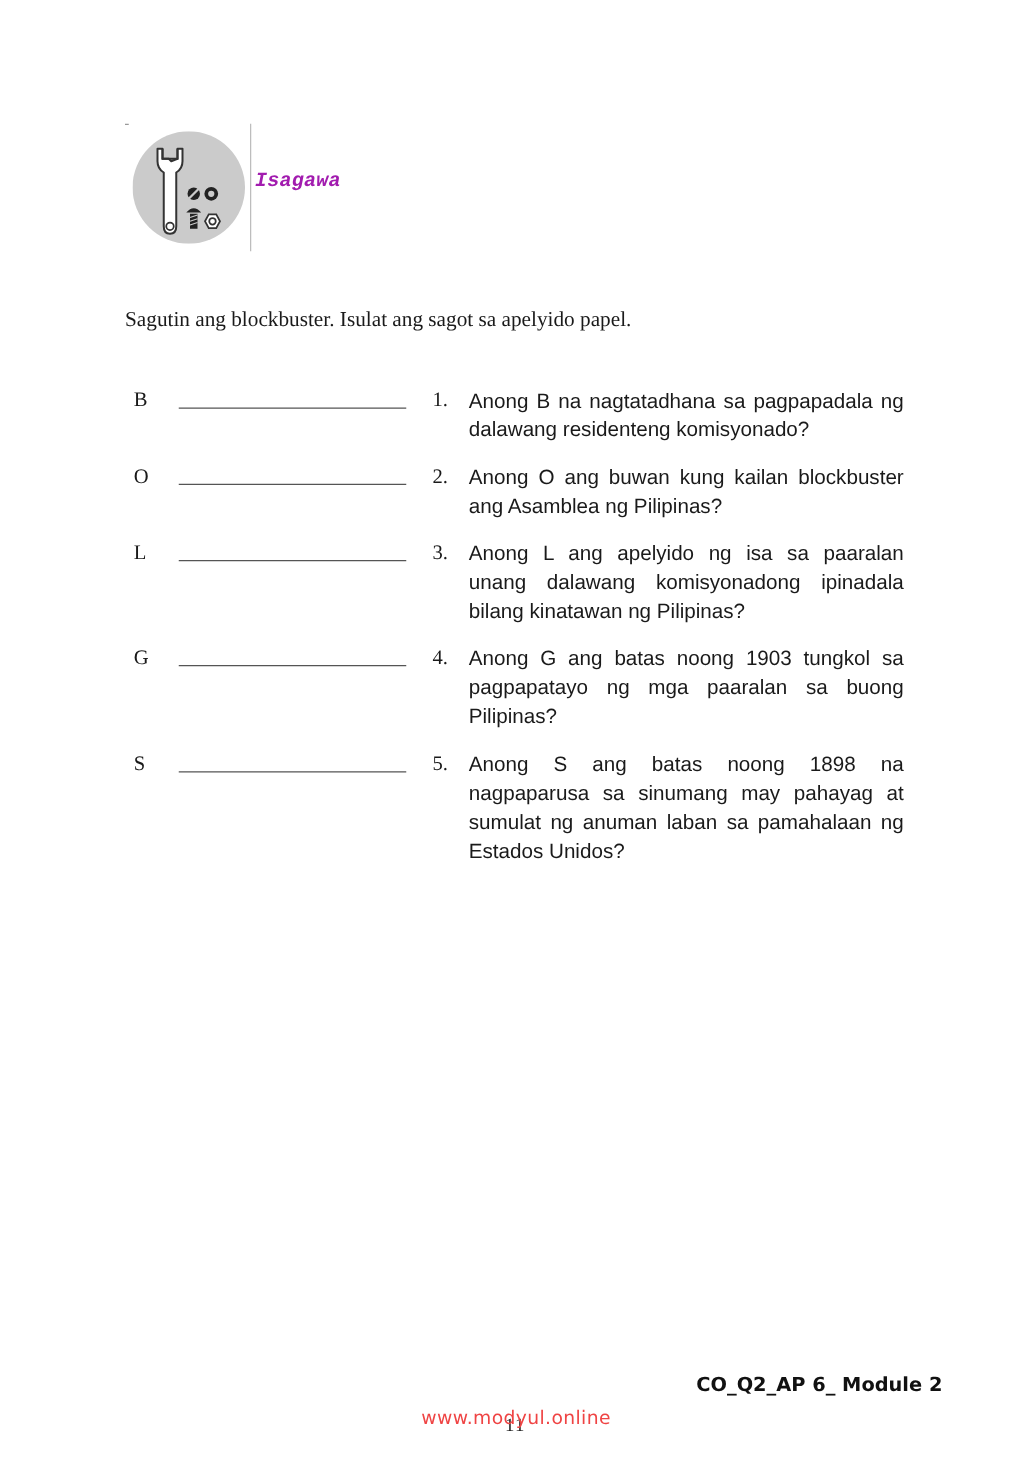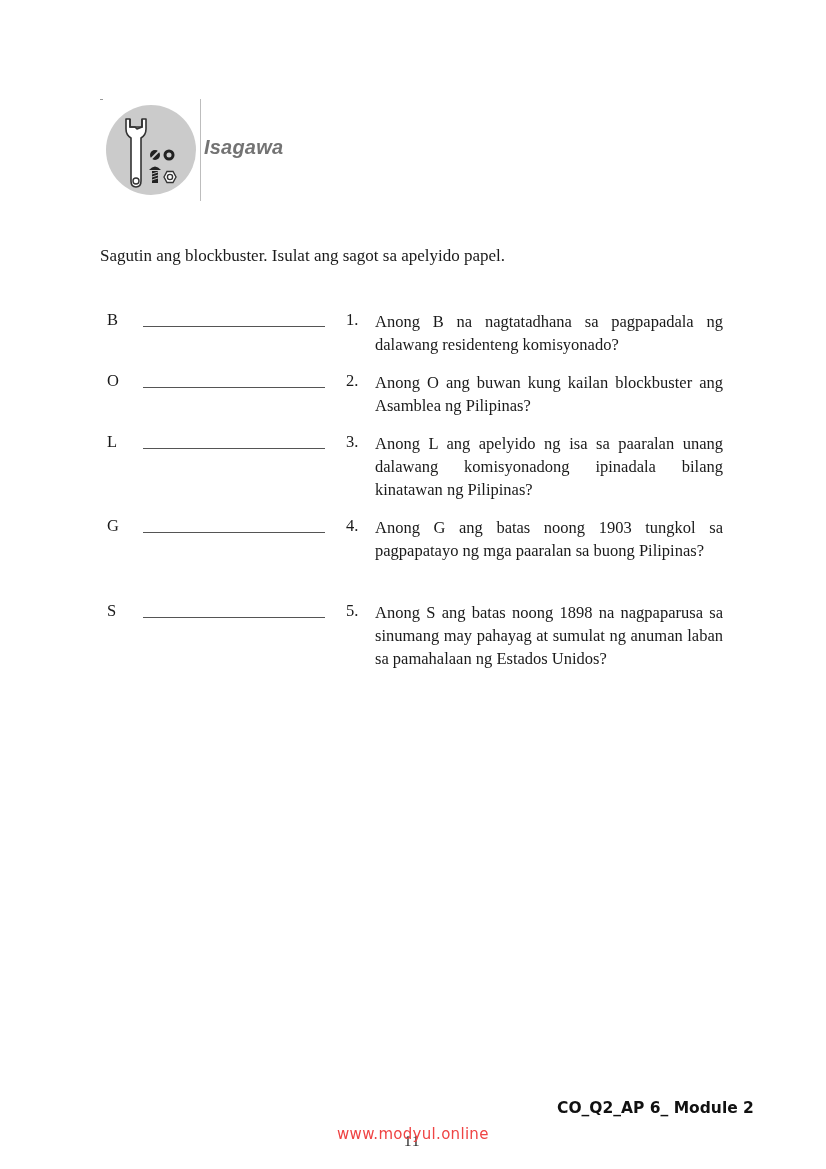--- a/index.html
+++ b/index.html
@@ -35,25 +35,25 @@
       position: absolute;
       left: 106px;
       top: 105px;
       width: 90px;
       height: 90px;
     }
     .section-title {
       position: absolute;
       left: 204px;
       top: 136px;
-      font-family: Liberation Sans, sans-serif;
+      font-family: Liberation Mono, monospace;
       font-weight: bold;
       font-style: italic;
-      font-size: 20px;
-      color: #737373;
+      font-size: 16px;
+      color: #a21caf;
       letter-spacing: 0.2px;
     }
     .instructions {
       position: absolute;
       left: 100px;
       top: 246px;
       font-family: "Liberation Serif", "DejaVu Serif", serif;
       font-size: 17px;
       color: #1a1a1a;
     }
@@ -82,21 +82,21 @@
       left: 246px;
       top: 0;
       font-family: "Liberation Serif", "DejaVu Serif", serif;
       font-size: 16.5px;
     }
     .question {
       position: absolute;
       left: 275px;
       top: 0;
       width: 348px;
-      font-family: Liberation Serif, serif;
+      font-family: Liberation Sans, sans-serif;
       font-size: 16.5px;
       line-height: 23px;
       text-align: justify;
       text-align-last: left;
     }
     .page-number {
       position: absolute;
       left: 404px;
       top: 1101px;
       font-family: "Liberation Serif", "DejaVu Serif", serif;

